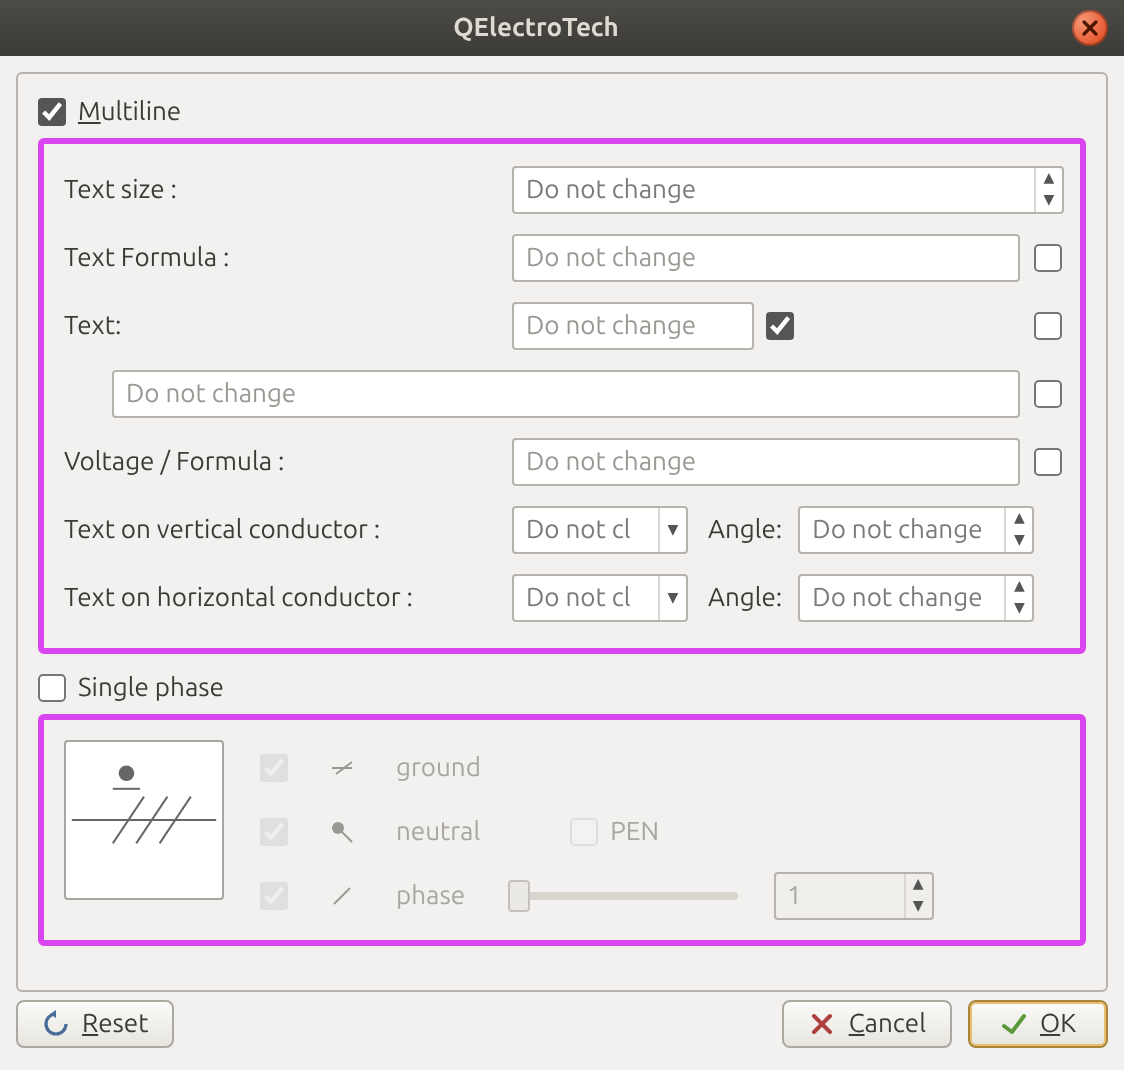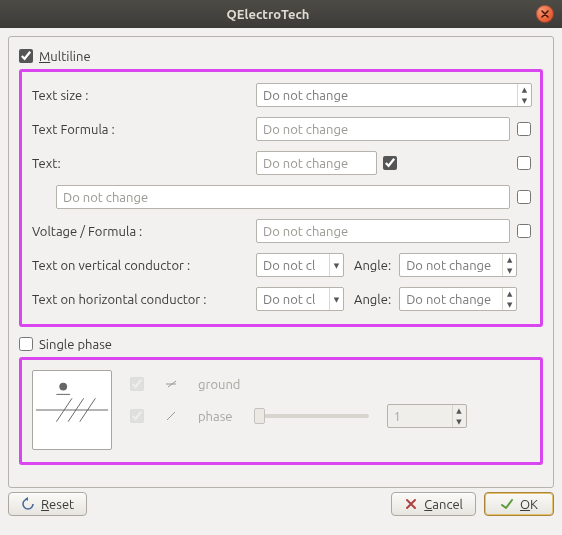--- a/index.html
+++ b/index.html
@@ -308,20 +308,34 @@
         <div class="sl-opts">
           <div class="sl-opt">
             <input type="checkbox" checked="" disabled="" style="">
             <span class="icon-slot">
               <svg viewBox="0 0 16 16">
                   <line x1="3" y1="8" x2="13" y2="8" stroke="#9a9892" stroke-width="1"></line>
                   <line x1="5" y1="11" x2="13" y2="5" stroke="#9a9892" stroke-width="1"></line>
                 </svg>
             </span>
             <label>ground</label>
+          </div>
+          <div class="sl-opt">
+            <input type="checkbox" checked="" disabled="" style="">
+            <span class="icon-slot">
+              <svg viewBox="0 0 16 16">
+                  <circle cx="6" cy="6" r="3" fill="#9a9892"></circle>
+                  <line x1="8" y1="8" x2="13" y2="13" stroke="#9a9892" stroke-width="1"></line>
+                </svg>
+            </span>
+            <label>neutral</label>
+            <span class="pen-box">
+              <input type="checkbox" disabled="" style="">
+              <label>PEN</label>
+            </span>
           </div>
           <div class="sl-opt">
             <input type="checkbox" checked="" disabled="" style="">
             <span class="icon-slot">
               <svg viewBox="0 0 16 16">
                   <line x1="4" y1="12" x2="12" y2="4" stroke="#9a9892" stroke-width="1"></line>
                 </svg>
             </span>
             <label>phase</label>
             <div class="phase-row">

